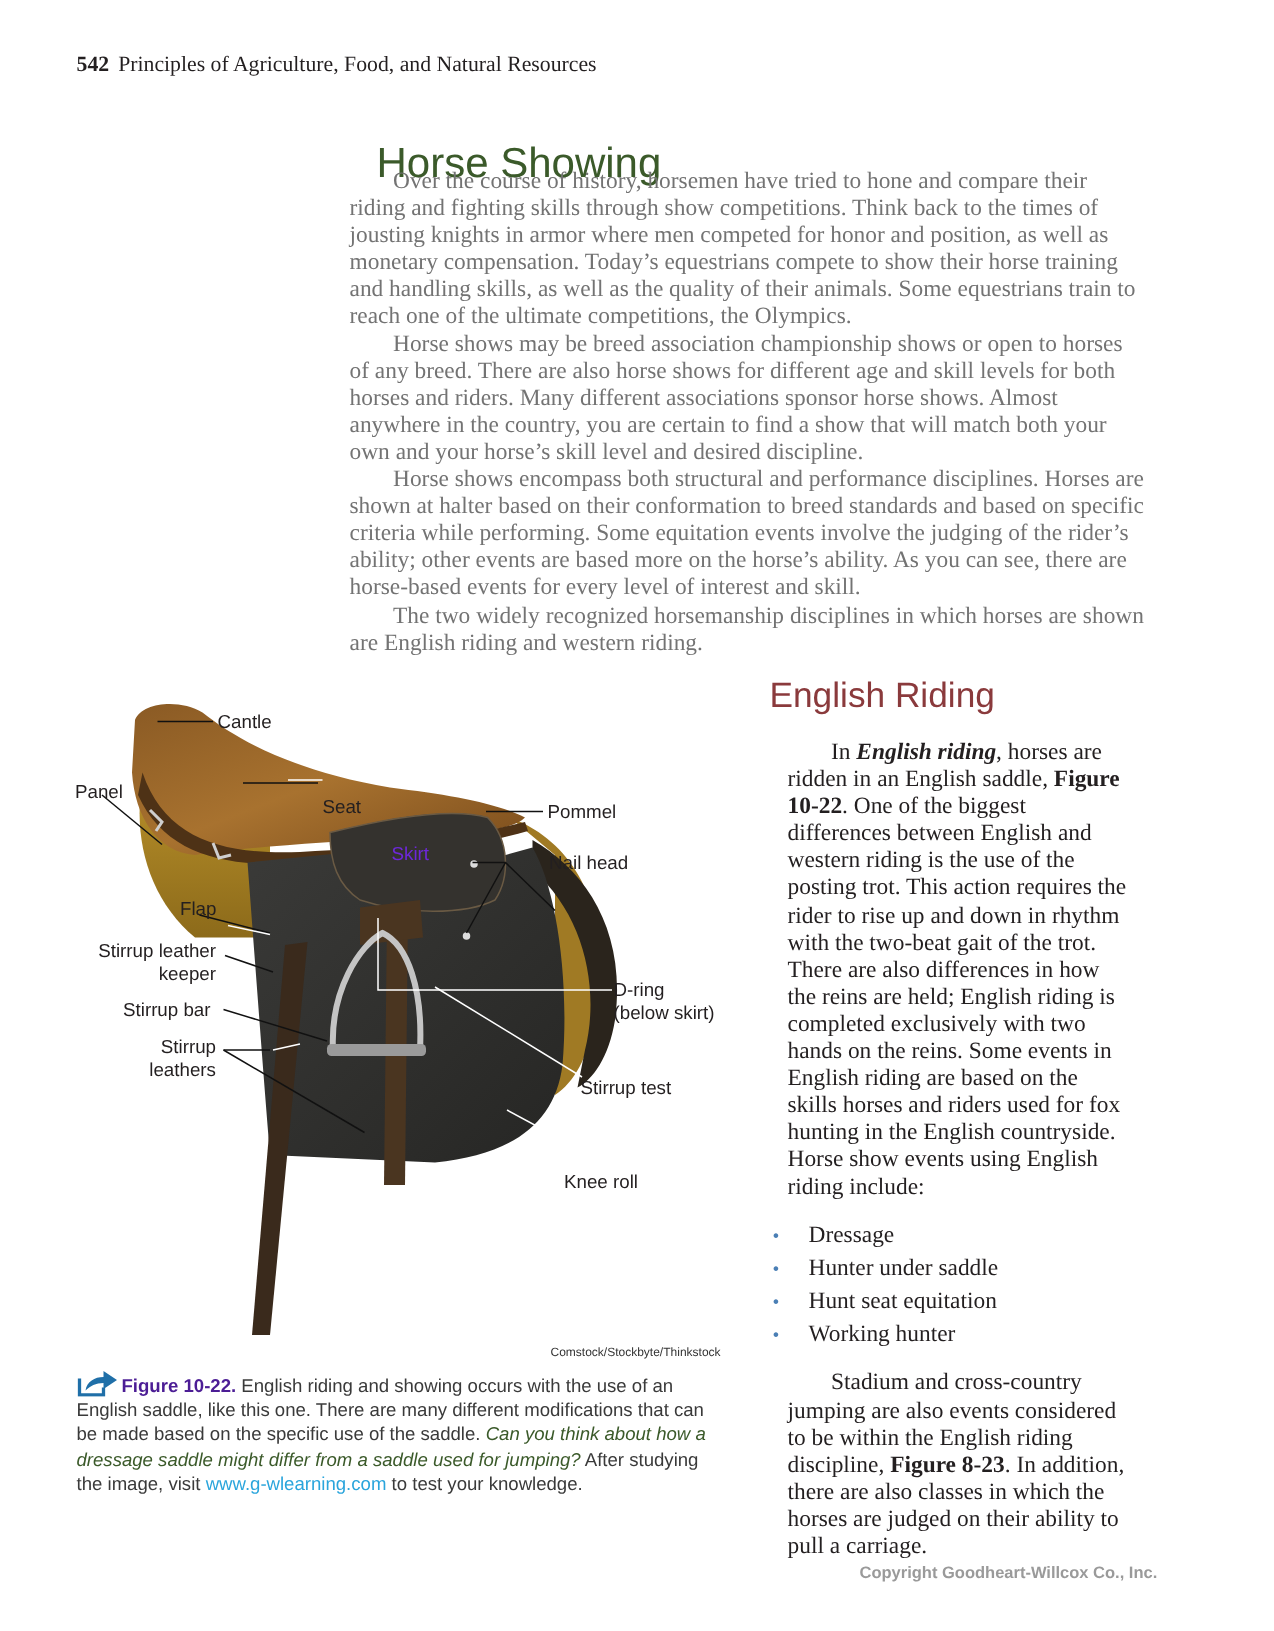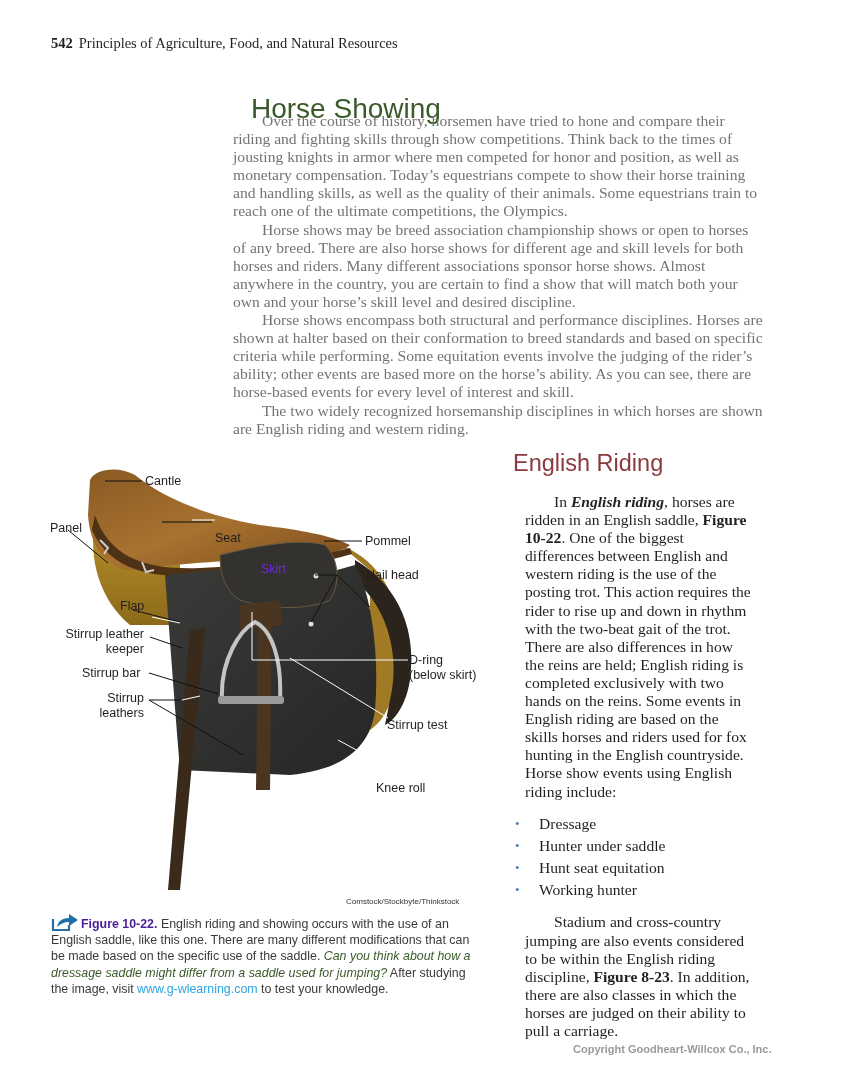--- a/index.html
+++ b/index.html
@@ -20,21 +20,21 @@
   .side-text ul { list-style: none; margin: 4px 0 0 0; padding: 0; }
   .side-text li { position: relative; padding-left: 26px; line-height: 22.2px; }
   .side-text li .bullet { position: absolute; left: 2px; top: 0; color: #4a7fb5; font-size: 13px; }
 
   .figure { position: absolute; left: 40px; top: 450px; width: 450px; height: 460px; }
   .figure svg { position: absolute; left: 0; top: 0; }
   .flabel { position: absolute; font-family: "Liberation Sans", sans-serif; font-size: 12.5px; color: #231f20; line-height: 15px; white-space: nowrap; }
   .flabel.right { text-align: right; }
   .flabel.white { color: #6d28d9; text-align: right; }
 
-  .credit { position: absolute; left: 346px; top: 897px; font-family: "Liberation Sans", sans-serif; font-size: 8px; color: #333; }
+  .credit { position: absolute; left: 367px; top: 897px; font-family: "Liberation Sans", sans-serif; font-size: 8px; color: #333; }
 
   .caption { position: absolute; left: 51px; top: 913px; width: 425px; font-family: "Liberation Sans", sans-serif; font-size: 12.4px; line-height: 16.2px; color: #3a3a3a; }
   .caption .fig-icon { display: inline-block; width: 28px; height: 18px; vertical-align: -3px; margin-right: 2px; }
   .caption b { color: #4c1d95; }
   .caption .q { font-style: italic; color: #3b5a2a; }
   .caption .link { color: #2aa5dc; }
 
   .copyright { position: absolute; left: 573px; top: 1043px; font-family: "Liberation Sans", sans-serif; font-size: 11px; color: #9a9a9a; font-weight: bold; }
 </style>
 </head>

